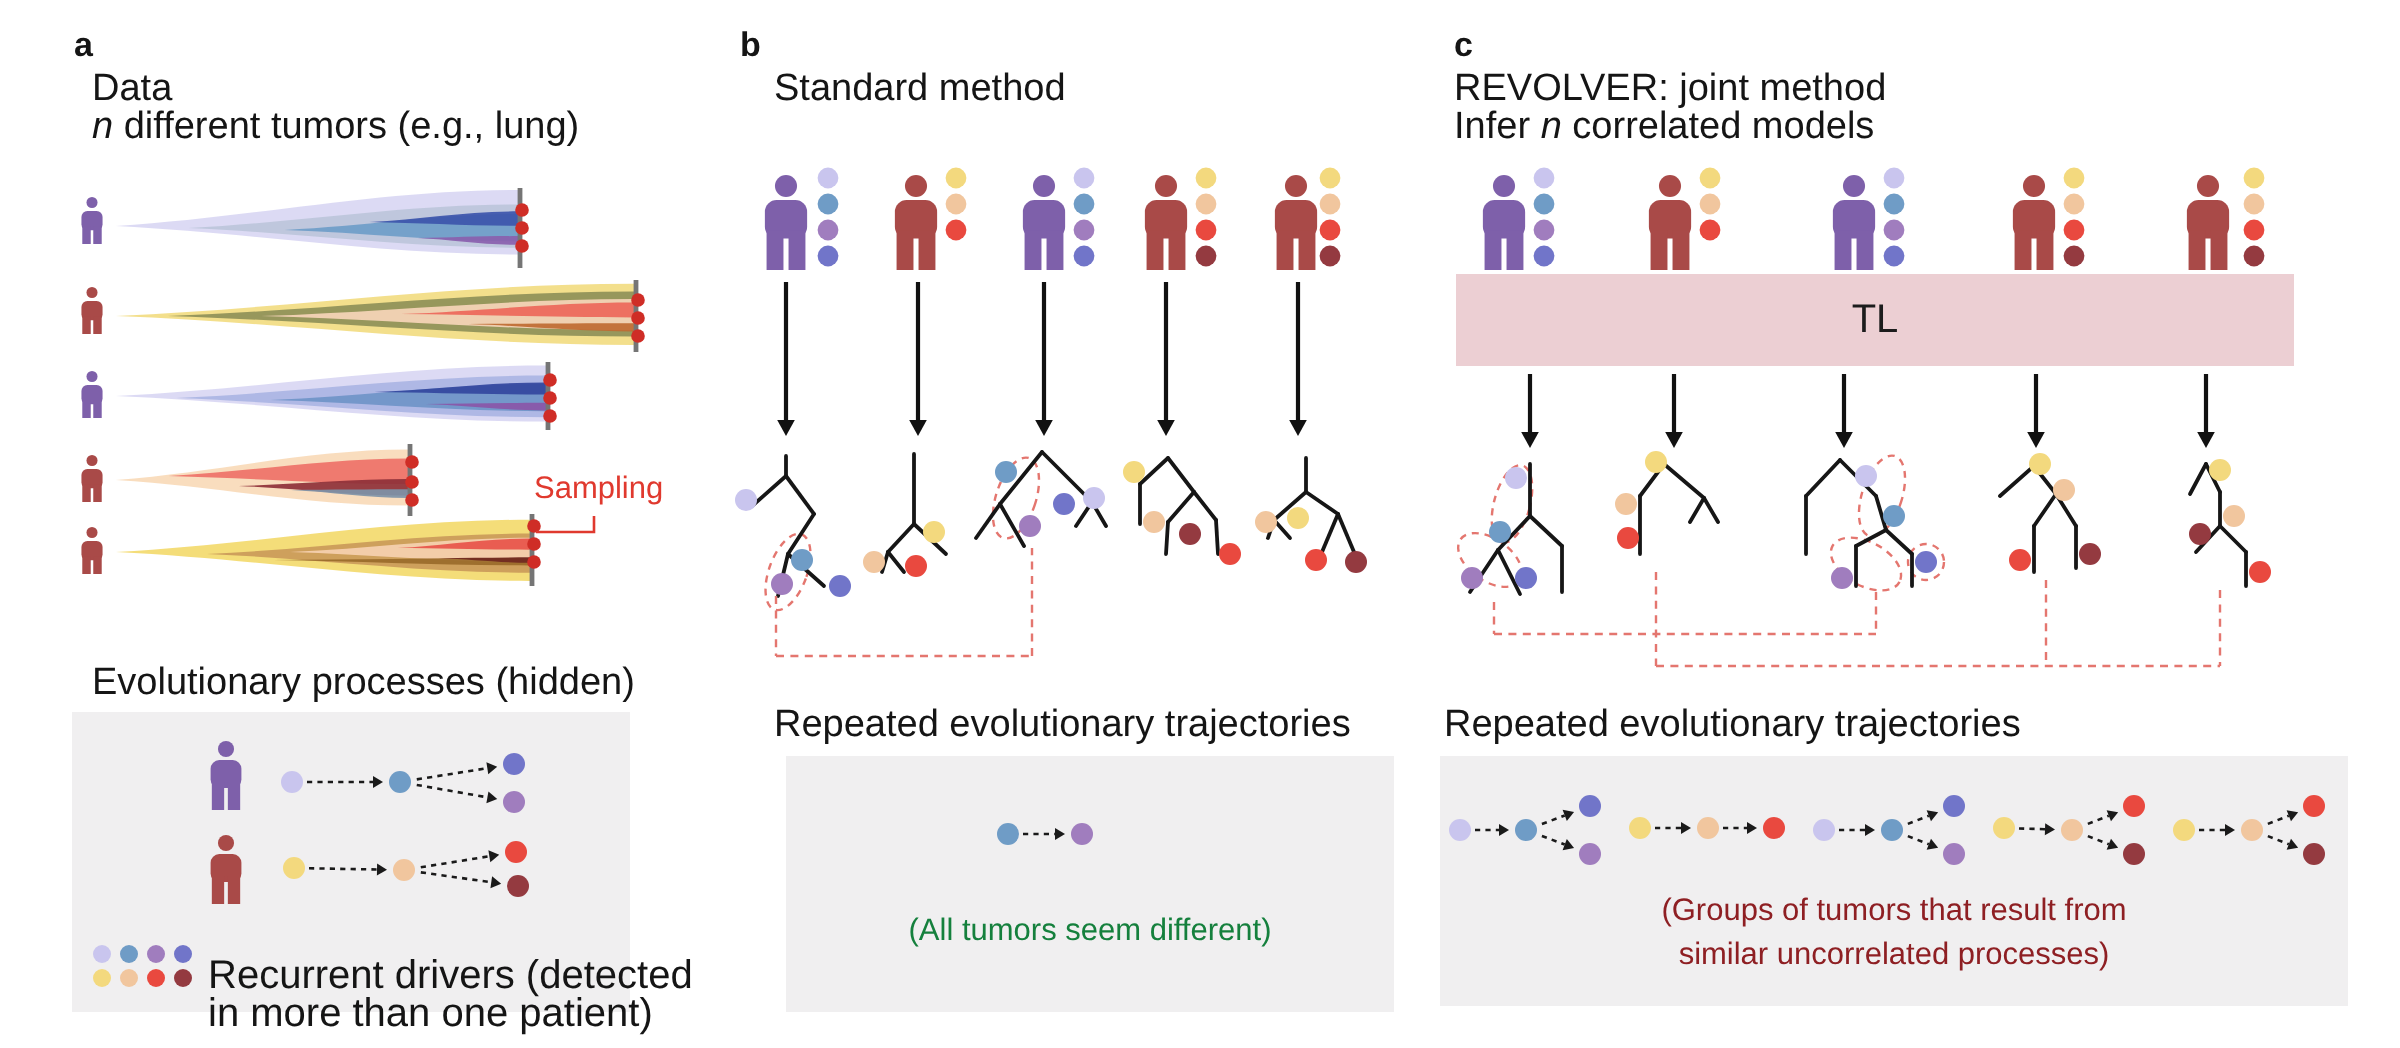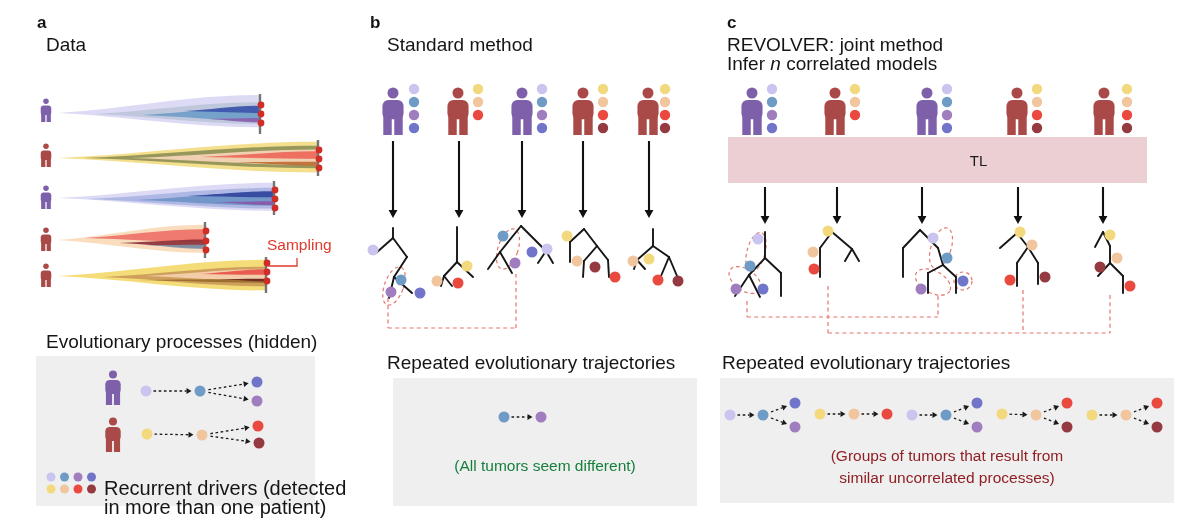--- a/index.html
+++ b/index.html
@@ -5,21 +5,21 @@
   html,body{margin:0;padding:0;background:#ffffff;}
   .fig{position:relative;width:1200px;height:524px;background:#ffffff;
        font-family:"Liberation Sans",sans-serif;overflow:hidden;}
   .fig svg{position:absolute;left:0;top:0;}
   .txt{position:absolute;color:#151515;white-space:nowrap;line-height:1.15;}
   .lbl{font-weight:bold;font-size:17px;}
   .h{font-size:19px;}
   .cap{font-size:15.5px;text-align:center;white-space:normal;}
   .small{font-size:20px;margin-top:12px;}
   .tlbox{position:absolute;display:flex;align-items:center;justify-content:center;
-         font-size:15px;color:#1c1c1c;margin-left:41px;}
+         font-size:20px;color:#1c1c1c;}
 </style>
 </head>
 <body>
 
 <div class="fig">
   <svg id="canvas" width="1200" height="524" viewBox="0 0 1200 524">
       <rect x="36" y="356" width="279" height="150" fill="#f0eff0"></rect>
       <rect x="393" y="378" width="304" height="128" fill="#f0eff0"></rect>
       <rect x="720" y="378" width="454" height="125" fill="#f0eff0"></rect>
       <rect x="728" y="137" width="419" height="46" fill="#eccfd3"></rect>
@@ -550,20 +550,21 @@
         </g>
         <circle cx="1092" cy="415" r="5.5" fill="#f3d97e"></circle>
         <circle cx="1126" cy="415" r="5.5" fill="#f1c69e"></circle>
         <circle cx="1157" cy="403" r="5.5" fill="#e9493f"></circle>
         <circle cx="1157" cy="427" r="5.5" fill="#943a40"></circle>
       </g>
     </svg>
 
   <div class="txt lbl" style="left:37px;top:13px">a</div>
   <div class="txt h" style="left:46px;top:34px">Data</div>
+  <div class="txt h" style="left:46px;top:53px"><i>n</i><span> different tumors (e.g., lung)</span></div>
   <div class="txt h" style="left: 267px; top: 236px; font-size: 15.5px; color: rgb(224, 57, 46);">Sampling</div>
   <div class="txt h" style="left:46px;top:331px">Evolutionary processes (hidden)</div>
   <div class="txt small" style="left:104px;top:465px">Recurrent drivers (detected</div>
   <div class="txt small" style="left:104px;top:484px">in more than one patient)</div>
 
   <div class="txt lbl" style="left:370px;top:13px">b</div>
   <div class="txt h" style="left:387px;top:34px">Standard method</div>
   <div class="txt h" style="left:387px;top:352px">Repeated evolutionary trajectories</div>
   <div class="txt cap" style="left: 393px; top: 457px; width: 304px; color: #15803d;">(All tumors seem different)</div>
 

